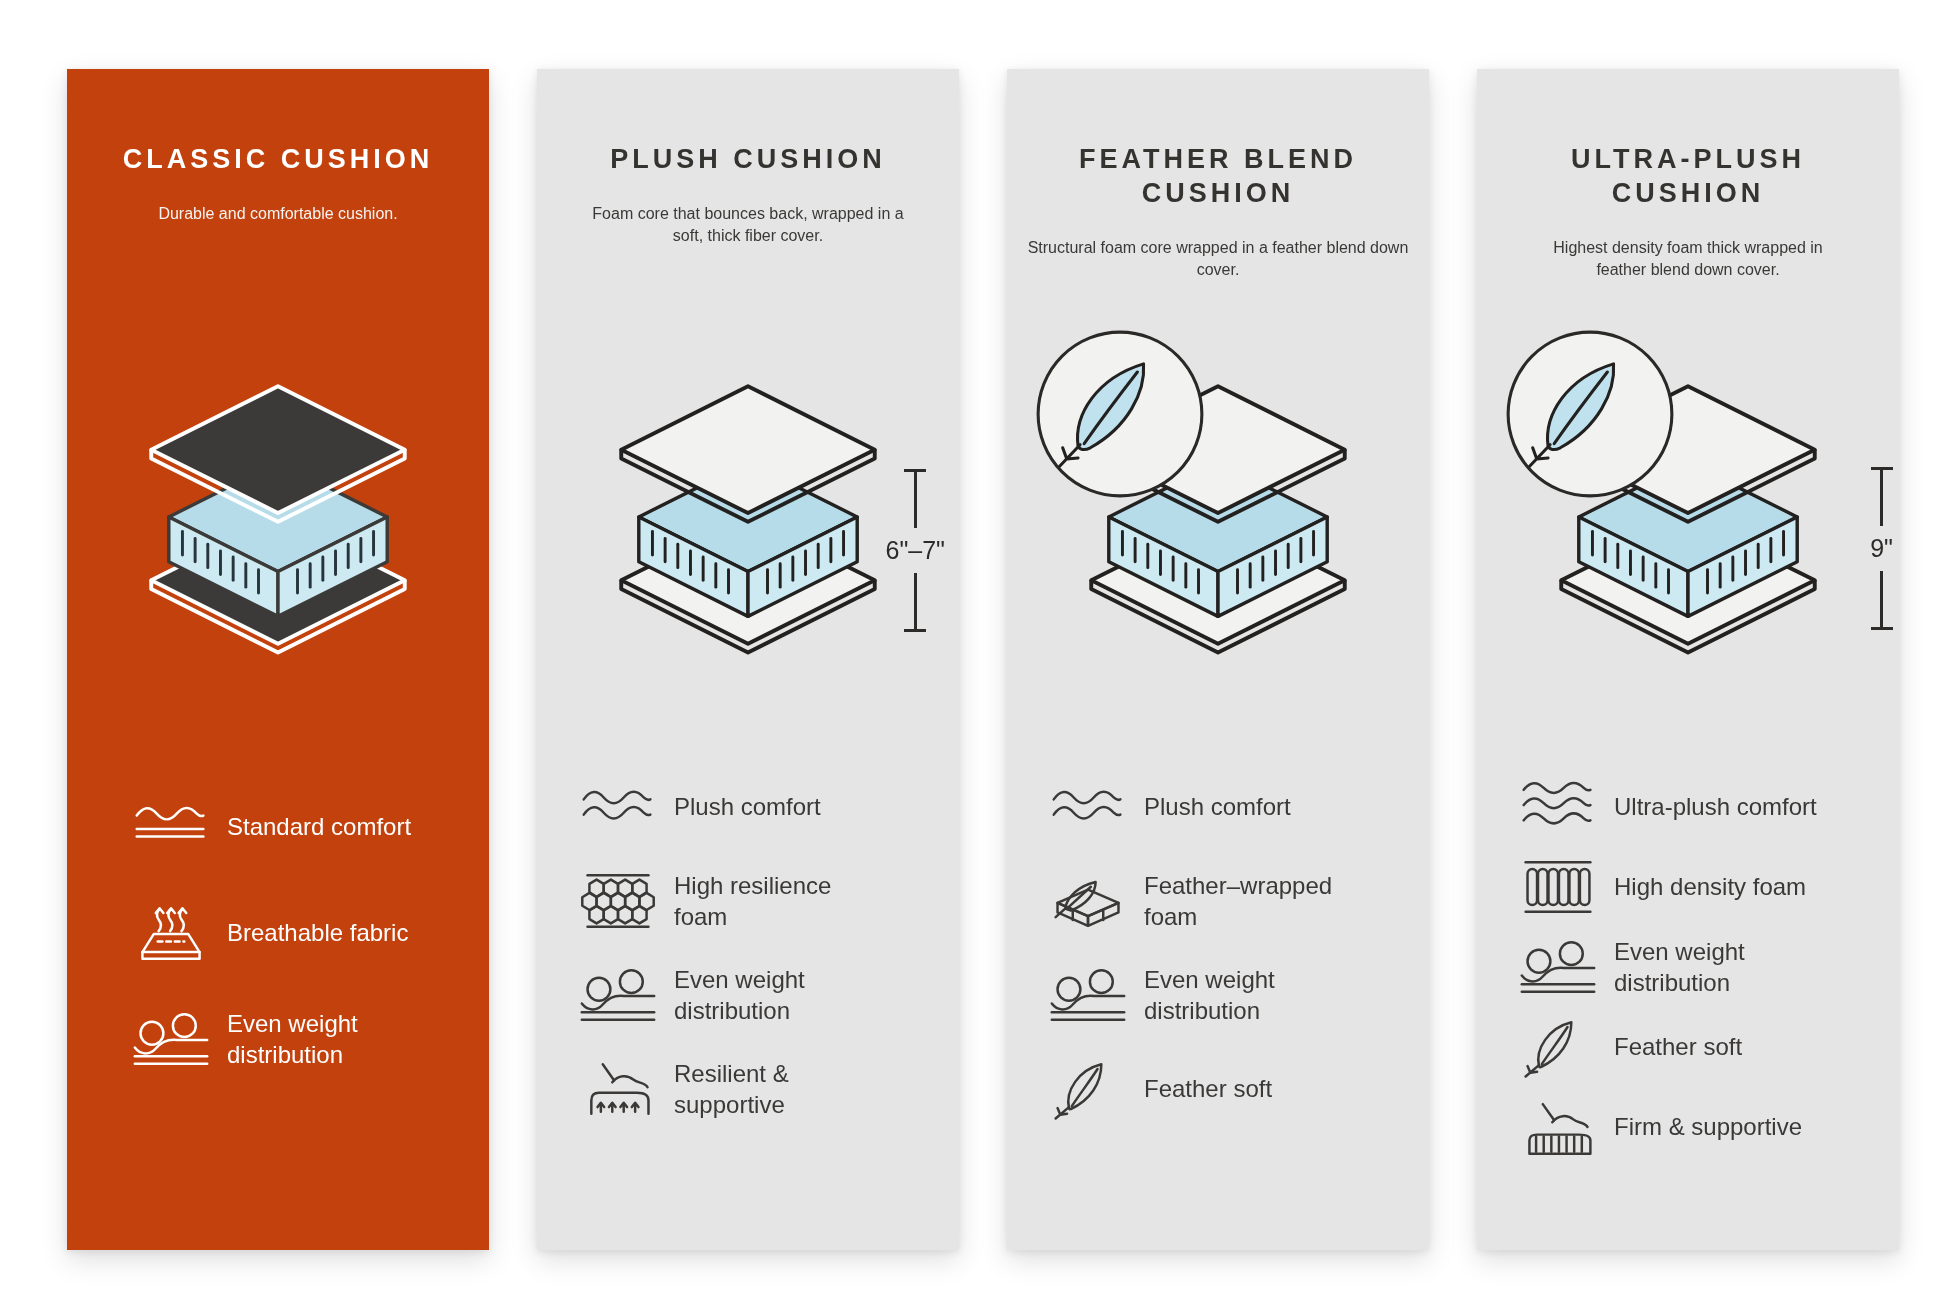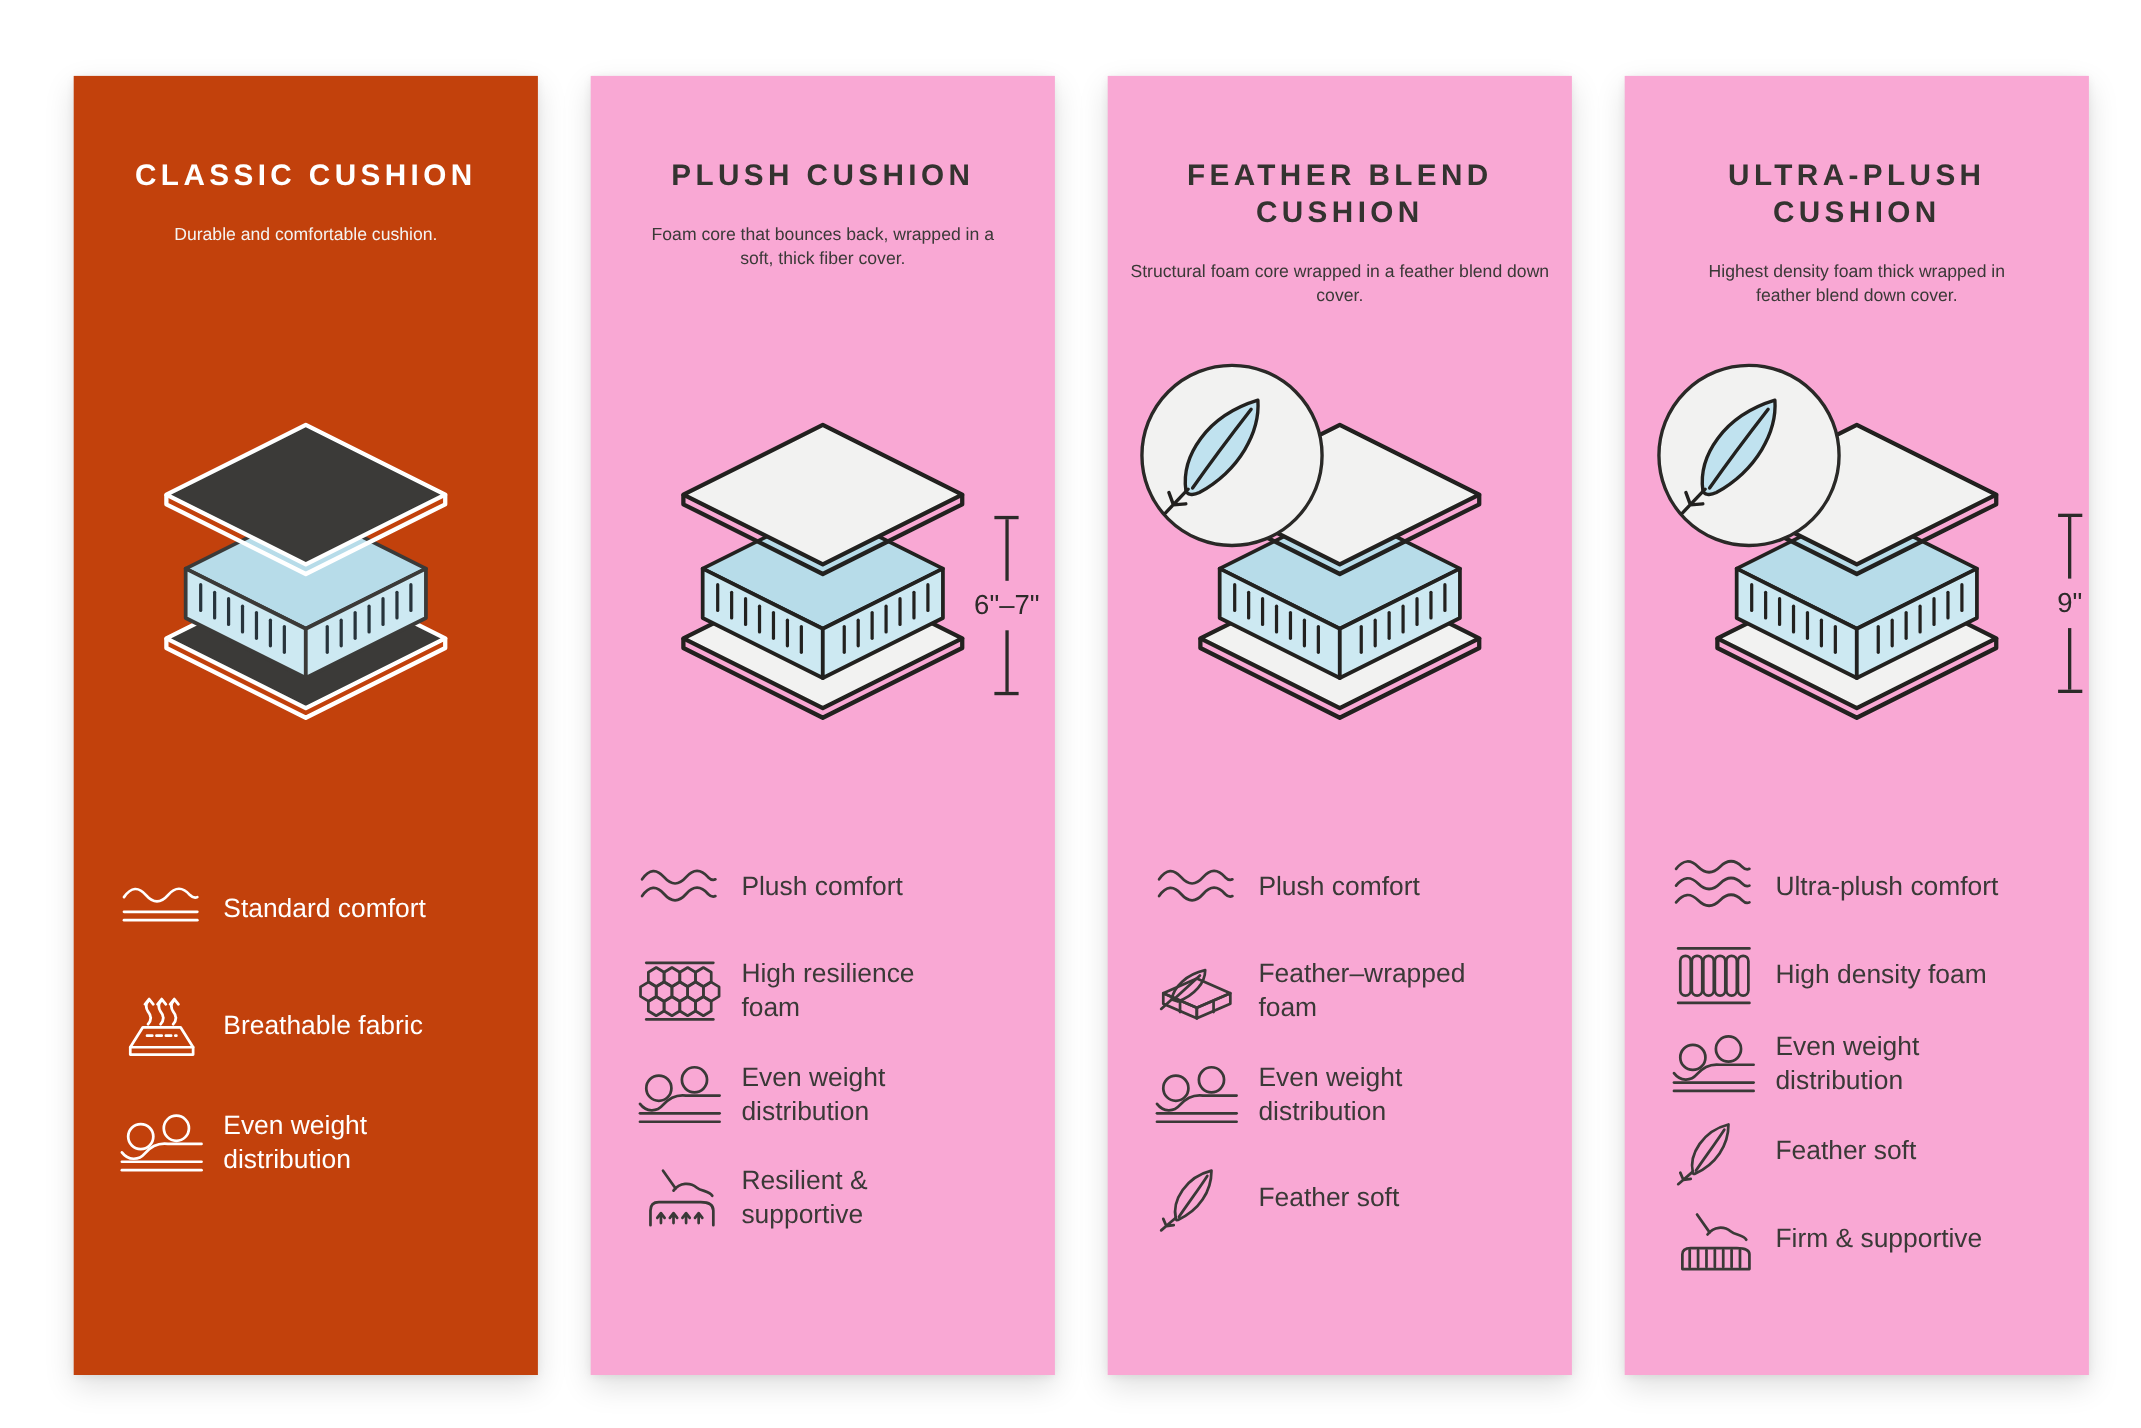--- a/index.html
+++ b/index.html
@@ -3,21 +3,21 @@
 <meta charset="utf-8">
 <style>
   html,body{margin:0;padding:0;}
   body{
     width:1946px;height:1298px;background:#ffffff;overflow:hidden;
     font-family:"Liberation Sans","DejaVu Sans",sans-serif;color:#3a3937;
     position:relative;
   }
   .board{position:absolute;left:67px;top:69px;display:flex;gap:48px;}
   .panel{
-    position:relative;width:422px;height:1181px;background:#f9a8d4;
+    position:relative;width:422px;height:1181px;background:#e5e5e5;
     box-shadow:0 10px 26px rgba(0,0,0,.13), 0 2px 8px rgba(0,0,0,.08);
     --outline:#22211f;--plate-fill:#f2f2f1;--plate-stroke:#22211f;--tick:#22211f;
   }
   .panel.dark{
     background:#c2410c;color:#ffffff;
     --outline:#3b3a38;--plate-fill:#3b3a38;--plate-stroke:#ffffff;--tick:#27343c;
   }
   .panel-title{
     margin:74px auto 0;text-align:center;font-weight:bold;font-size:27px;
     letter-spacing:4px;line-height:1.25;color:#343330;
@@ -46,21 +46,21 @@
   .feather-badge svg{width:100%;height:100%;display:block;}
 
   .dim{position:absolute;display:flex;flex-direction:column;align-items:center;color:#2c2b29;}
   .p2 .dim{right:14px;top:400px;}
   .p4 .dim{right:6px;top:398px;}
   .dim-cap{width:22px;height:3px;background:#2c2b29;}
   .dim-seg{width:3px;height:56px;background:#2c2b29;}
   .dim-label{font-size:25px;margin:8px 0;white-space:nowrap;}
 
   .features{position:absolute;left:41px;right:24px;top:706px;}
-  .p1 .features{top:726px;left:40px;}
+  .p1 .features{top:726px;left:64px;}
   .frow{display:flex;align-items:center;margin-bottom:30px;}
   .p1 .frow{margin-bottom:42px;}
   .p4 .frow{margin-bottom:16px;}
   .ficon{flex:0 0 96px;display:flex;align-items:center;}
   .ficon svg{width:80px;height:64px;color:#3a3937;}
   .panel.dark .ficon svg{color:#ffffff;}
   .ficon svg *{stroke:currentColor;fill:none;stroke-width:2.6;stroke-linecap:round;stroke-linejoin:round;}
   .flabel{font-size:24px;line-height:1.3;max-width:216px;}
   .p4 .flabel{max-width:238px;}
 </style>

